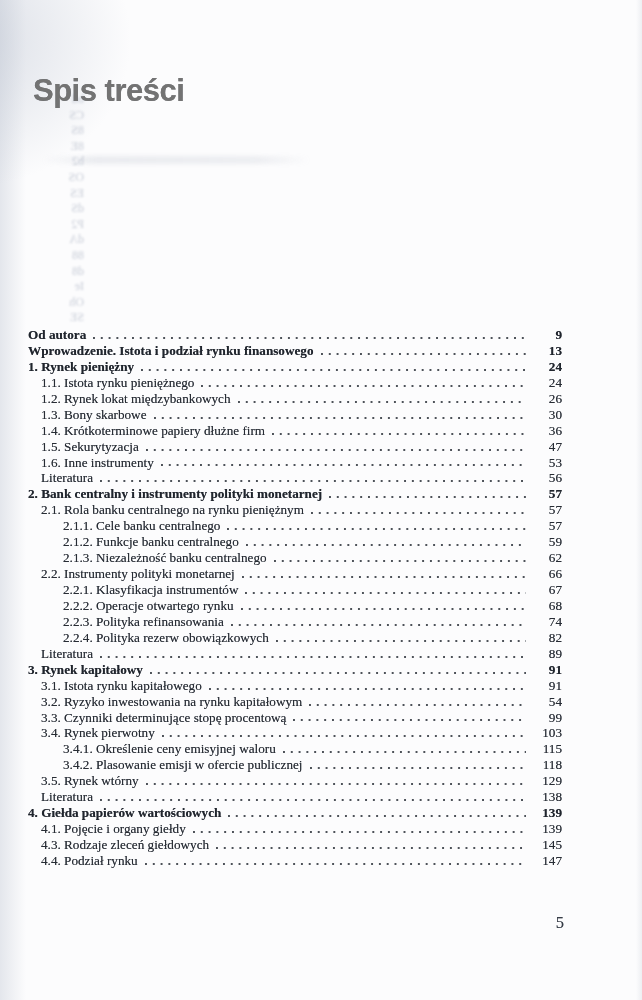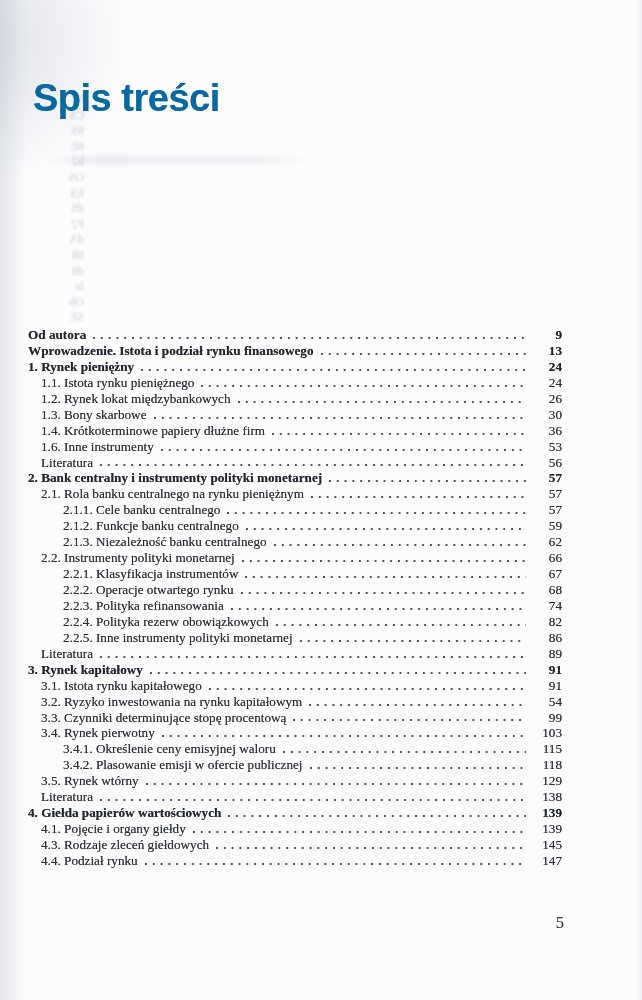--- a/index.html
+++ b/index.html
@@ -21,22 +21,22 @@
   }
   .scan-shadow-right{
     position:absolute;right:0;top:0;width:6px;height:1000px;
     background:linear-gradient(to left, rgba(210,214,222,0.35), rgba(255,255,255,0));
     pointer-events:none;
   }
   
   .page-title{
     position:absolute;left:33px;top:52px;
     font-family:"Liberation Sans", sans-serif;
-    font-weight:700;font-size:38px;letter-spacing:-0.5px;
-    color:#0369a1;
+    font-weight:700;font-size:31px;letter-spacing:-0.5px;
+    color:#737373;
     text-shadow:0 0 0.6px rgba(30,35,45,0.55);
   }
   
   .ghost-col{
     position:absolute;left:24px;top:92px;width:60px;
     color:#97a0b4;opacity:0.5;filter:blur(1.1px);
     font-size:12px;line-height:15.6px;
     transform:scaleX(-1);
     pointer-events:none;
   }
@@ -158,20 +158,25 @@
       <span class="leader"></span>
       <span class="toc-page">30</span>
     </div>
 
     <div class="toc-row lvl1">
       <span class="toc-label">1.4. Krótkoterminowe papiery dłużne firm</span>
       <span class="leader"></span>
       <span class="toc-page">36</span>
     </div>
 
+    <div class="toc-row lvl1">
+      <span class="toc-label">1.5. Sekurytyzacja</span>
+      <span class="leader"></span>
+      <span class="toc-page">47</span>
+    </div>
 
     <div class="toc-row lvl1">
       <span class="toc-label">1.6. Inne instrumenty</span>
       <span class="leader"></span>
       <span class="toc-page">53</span>
     </div>
 
     <div class="toc-row lvl1">
       <span class="toc-label">Literatura</span>
       <span class="leader"></span>
@@ -231,25 +236,20 @@
       <span class="leader"></span>
       <span class="toc-page">74</span>
     </div>
 
     <div class="toc-row lvl2">
       <span class="toc-label">2.2.4. Polityka rezerw obowiązkowych</span>
       <span class="leader"></span>
       <span class="toc-page">82</span>
     </div>
 
-    <div class="toc-row lvl2">
-      <span class="toc-label">2.2.5. Inne instrumenty polityki monetarnej</span>
-      <span class="leader"></span>
-      <span class="toc-page">86</span>
-    </div>
 
     <div class="toc-row lvl1">
       <span class="toc-label">Literatura</span>
       <span class="leader"></span>
       <span class="toc-page">89</span>
     </div>
 
     <div class="toc-row lvl0 b">
       <span class="toc-label">3. Rynek kapitałowy</span>
       <span class="leader"></span>

